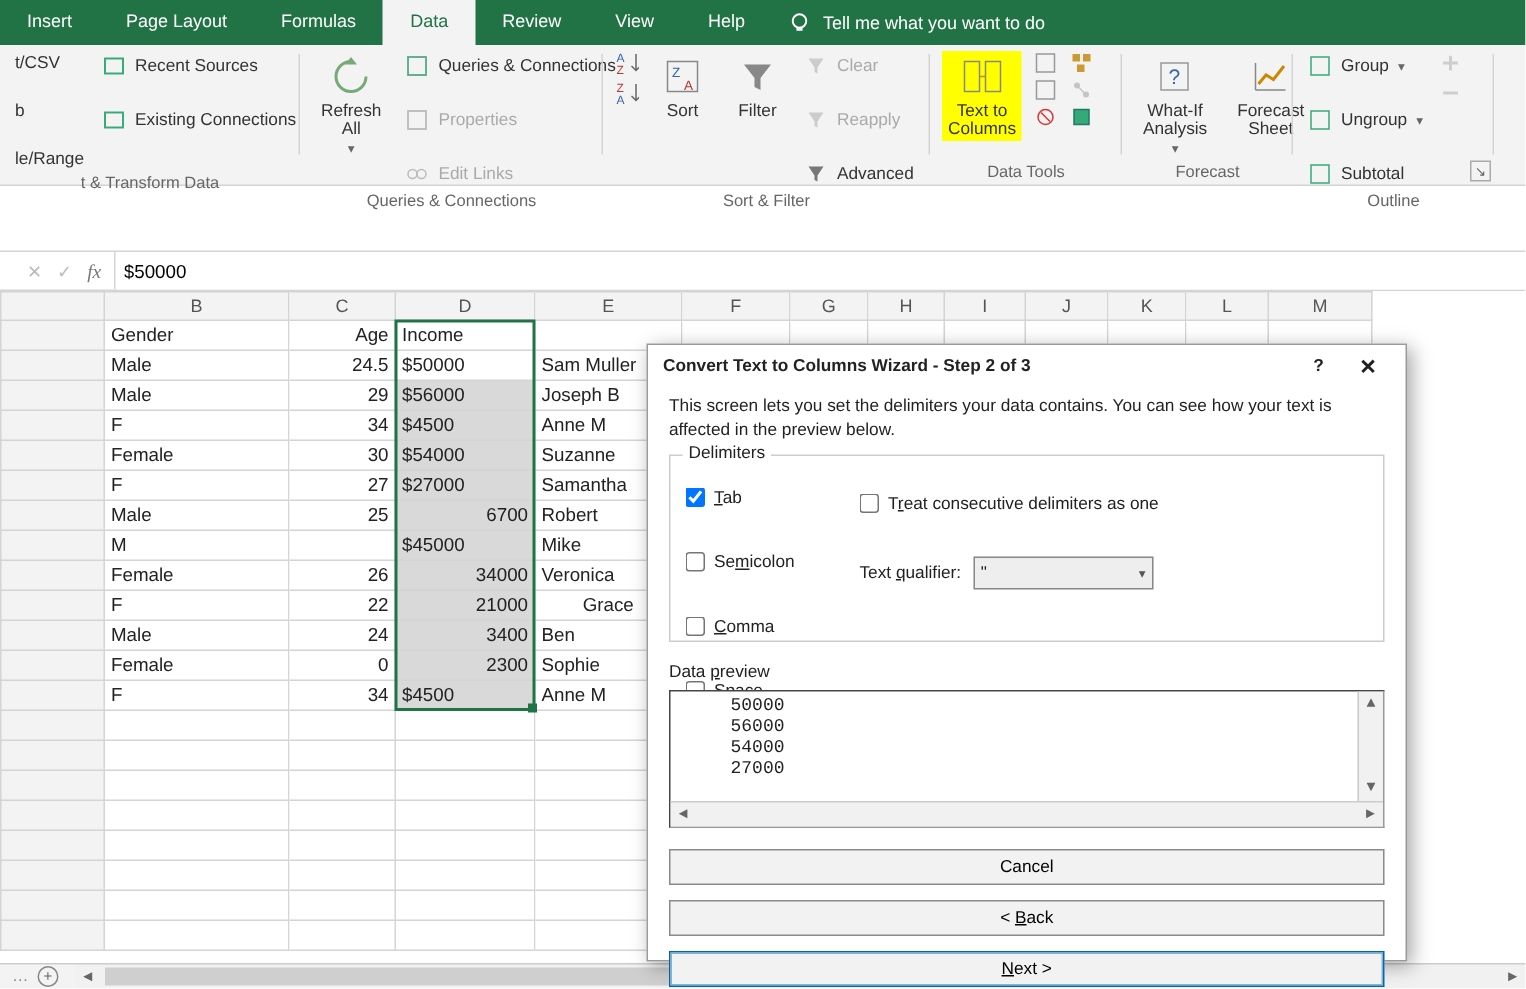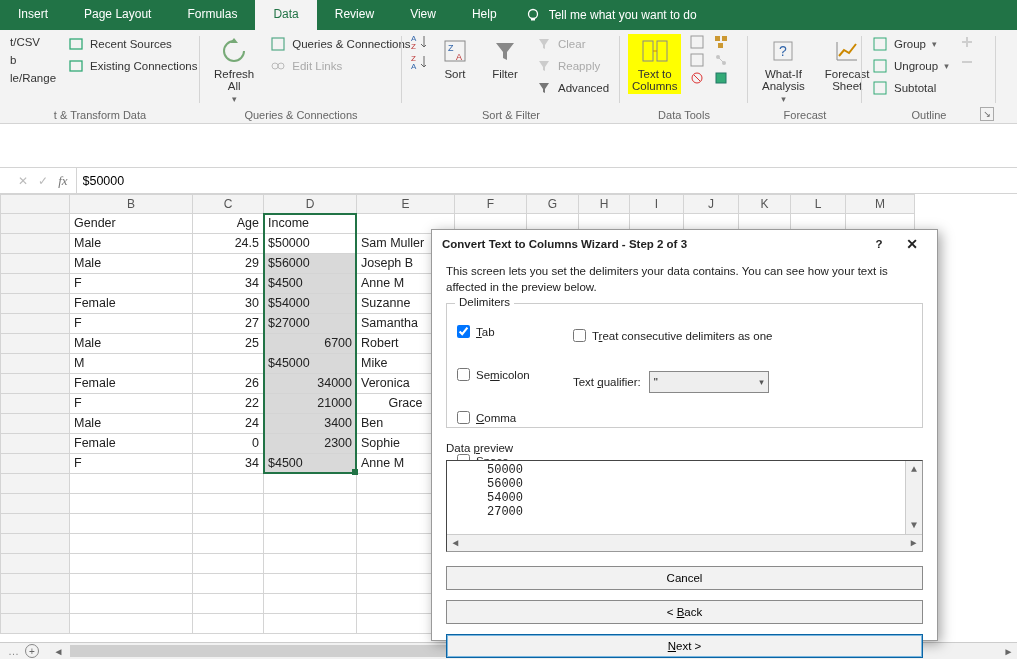--- a/index.html
+++ b/index.html
@@ -42,21 +42,21 @@
     position: relative;
   }
   .group::after {
     content: "";
     position: absolute;
     right: 0; top: 6px; bottom: 20px;
     width: 1px; background: #d4d4d4;
   }
   .group-body { flex: 1; display: flex; gap: 8px; align-items: flex-start; }
   .group-label { text-align: center; font-size: 11px; color: #666; margin-top: 2px; }
-  .rcol { display: flex; flex-direction: column; gap: 2px; }
+  .rcol { display: flex; flex-direction: column; gap: 16px; }
   .rbtn { display: flex; align-items: center; gap: 6px; padding: 2px 2px; cursor: pointer; white-space: nowrap; color: #333; }
   .rbtn.small { font-size: 11.5px; }
   .ico16 { width: 16px; height: 16px; display: inline-flex; align-items: center; justify-content: center; }
   .bigbtn { display: flex; flex-direction: column; align-items: center; gap: 2px; padding: 2px 6px; cursor: pointer; text-align:center; font-size:11.5px; color:#333; }
   .ico32 { width: 30px; height: 30px; display: flex; align-items:center; justify-content:center; }
   .highlight-yellow { background: #FFFF00; }
   .dialog-launcher { position:absolute; right:2px; bottom:2px; width:14px; height:14px; border:1px solid #aaa; font-size:9px; display:flex; align-items:center; justify-content:center; color:#666; cursor:pointer;}
 
   
   .namebox-row {
@@ -210,20 +210,28 @@
         <span style="font-size:9px;color:#666">▾</span>
       </div>
       <div class="rcol">
         <div class="rbtn small">
             <span class="ico16">
               <svg width="16" height="16">
                 <rect x="2" y="2" width="12" height="12" fill="none" stroke="#5a8" stroke-width="1.2"></rect>
               </svg>
             </span>
             <span>Queries &amp; Connections</span>
+          </div>
+        <div class="rbtn small" style="color:#aaa">
+            <span class="ico16">
+              <svg width="16" height="16">
+                <rect x="2" y="2" width="12" height="12" fill="none" stroke="#bbb" stroke-width="1.2"></rect>
+              </svg>
+            </span>
+            <span>Properties</span>
           </div>
         <div class="rbtn small" style="color:#aaa">
             <span class="ico16">
               <svg width="16" height="16">
                 <circle cx="5" cy="8" r="3" fill="none" stroke="#bbb"></circle>
                 <circle cx="11" cy="8" r="3" fill="none" stroke="#bbb"></circle>
               </svg>
             </span>
             <span>Edit Links</span>
           </div>

